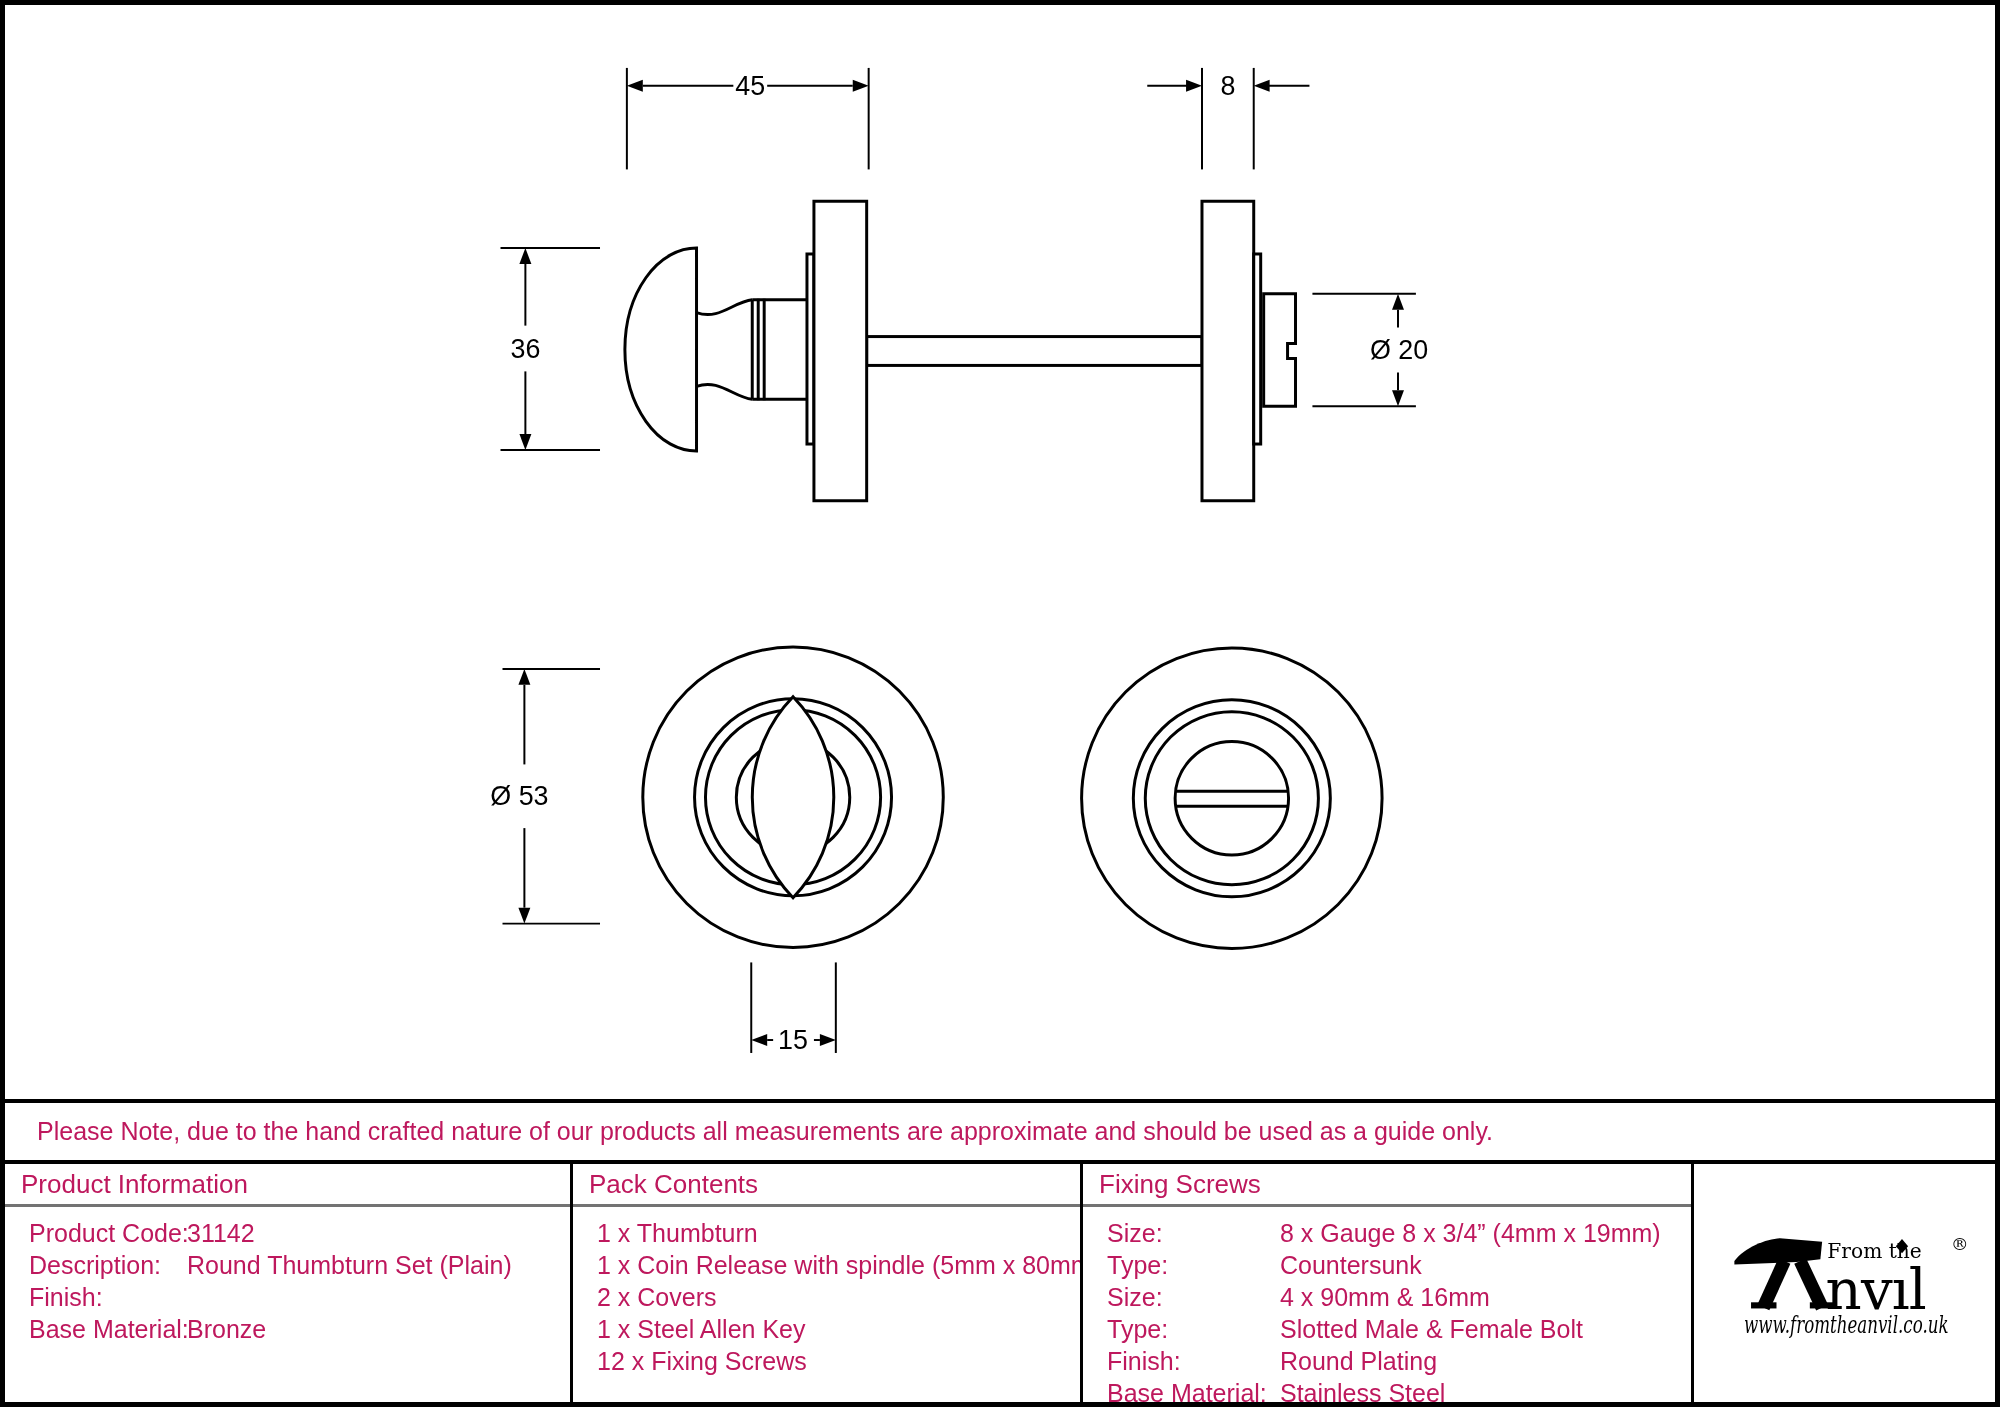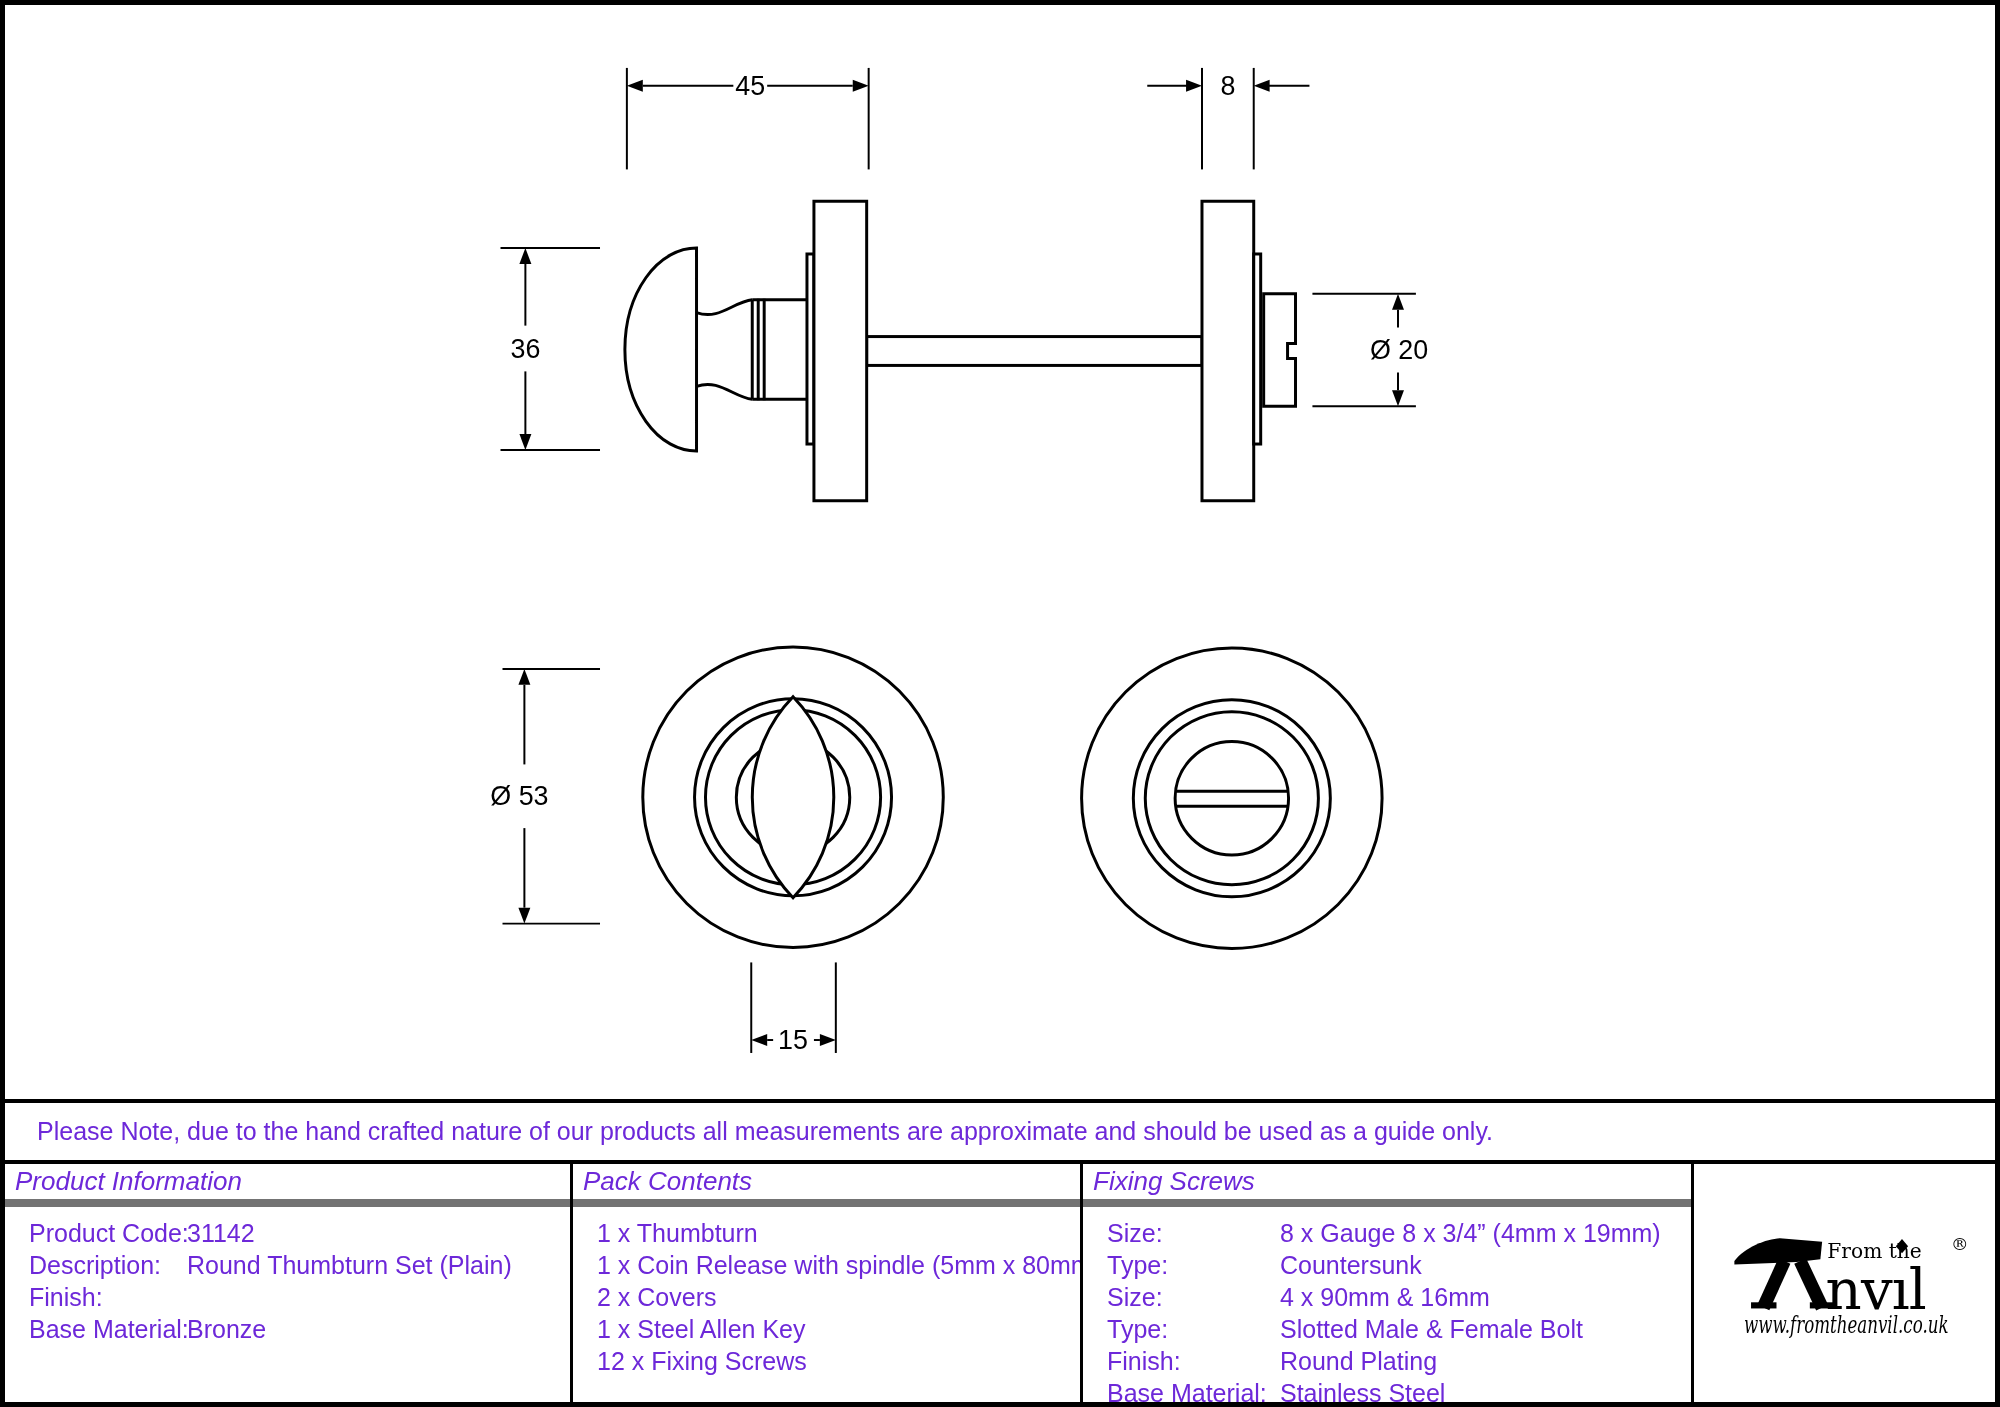--- a/index.html
+++ b/index.html
@@ -3,21 +3,21 @@
 <meta charset="utf-8">
 <style>
   html,body { margin:0; padding:0; background:#e8e8e8; }
   .sheet {
     position:relative;
     width:2000px; height:1407px;
     box-sizing:border-box;
     background:#ffffff;
     border:5px solid #000;
     font-family:"Liberation Sans", sans-serif;
-    color:#6d28d9;
+    color:#be185d;
     overflow:hidden;
   }
   .drawing-svg { position:absolute; top:0; left:0; }
   .dim-text {
     font-family:"Liberation Sans", sans-serif;
     font-size:27px;
     text-anchor:middle;
     dominant-baseline:central;
     fill:#000;
   }
@@ -33,25 +33,24 @@
     position:absolute; left:0; right:0; top:1159px; bottom:0;
     display:flex;
   }
   .col { box-sizing:border-box; overflow:hidden; }
   .col-product  { width:565px; }
   .col-pack     { width:510px; border-left:3px solid #000; }
   .col-fixing   { width:611px; border-left:3px solid #000; }
   .col-logo     { flex:1; border-left:3px solid #000; position:relative; }
   .col-header {
     height:43px; box-sizing:border-box;
-    border-bottom:8px solid #737373;
+    border-bottom:3px solid #737373;
     display:flex; align-items:center;
-    padding-left:10px;
+    padding-left:16px;
     font-size:26px;
-    font-style:italic;
   }
   .col-body { padding:10px 0 0 24px; font-size:25px; line-height:32px; white-space:nowrap; }
   .kv { display:grid; grid-template-columns:158px 1fr; }
   .col-fixing .kv { grid-template-columns:173px 1fr; }
   .logo-svg { position:absolute; inset:0; width:100%; height:100%; }
 </style>
 </head>
 <body>
 
 <div class="sheet">

